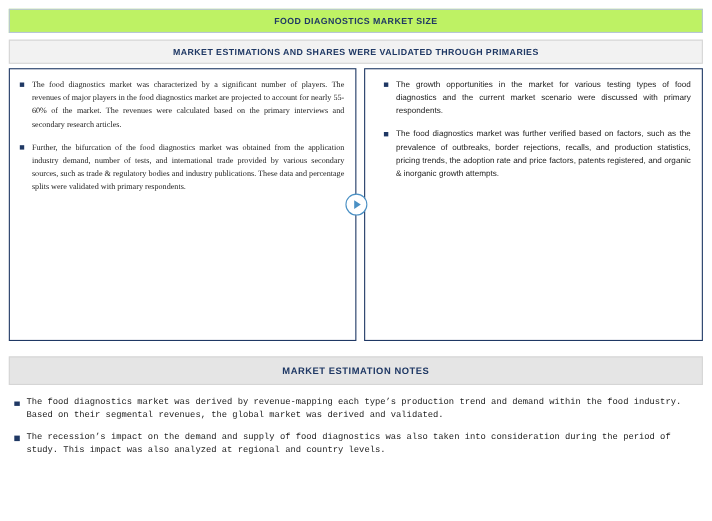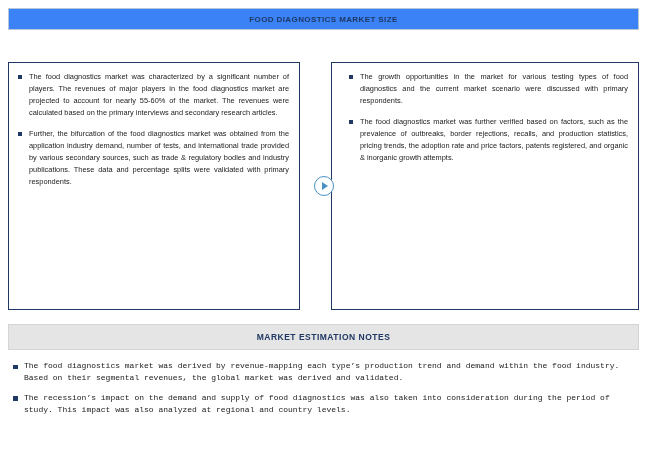--- a/index.html
+++ b/index.html
@@ -17,21 +17,21 @@
     overflow: hidden;
   }
 
   
   .title-bar {
     position: absolute;
     left: 8px;
     top: 8px;
     width: 631px;
     height: 22px;
-    background: #3b82f6;
+    background: #bef264;
     border: 1px solid #b7c6d6;
     display: flex;
     align-items: center;
     justify-content: center;
   }
   .title-bar .txt {
     font-size: 8px;
     font-weight: bold;
     color: #1f3864;
     letter-spacing: 0.4px;
@@ -60,22 +60,23 @@
   
   .panel {
     position: absolute;
     top: 62px;
     border: 1px solid #1f3864;
     background: #ffffff;
     padding: 8px 10px 8px 8px;
   }
   .panel-left {
     left: 8px;
-    width: 292px;
+    width: 316px;
     height: 248px;
+    font-family: Liberation Serif, serif;
   }
   .panel-right {
     left: 331px;
     width: 308px;
     height: 248px;
     padding-left: 16px;
   }
 
   ul.bullets {
     list-style: none;
@@ -171,20 +172,23 @@
 </style>
 </head>
 <body>
 
 <div class="page">
 
   <div class="title-bar">
     <span class="txt">FOOD DIAGNOSTICS MARKET SIZE</span>
   </div>
 
+  <div class="subtitle-bar">
+    <span class="txt">MARKET ESTIMATIONS AND SHARES WERE VALIDATED THROUGH PRIMARIES</span>
+  </div>
 
   <div class="panel panel-left">
     <ul class="bullets">
       <li>The food diagnostics market was characterized by a significant number of players. The revenues of major players in the food diagnostics market are projected to account for nearly 55-60% of the market. The revenues were calculated based on the primary interviews and secondary research articles.</li>
       <li>Further, the bifurcation of the food diagnostics market was obtained from the application industry demand, number of tests, and international trade provided by various secondary sources, such as trade &amp; regulatory bodies and industry publications. These data and percentage splits were validated with primary respondents.</li>
     </ul>
   </div>
 
   <div class="panel panel-right">
     <ul class="bullets">

